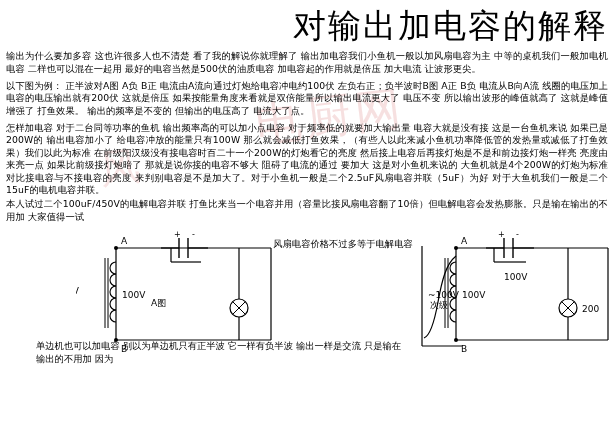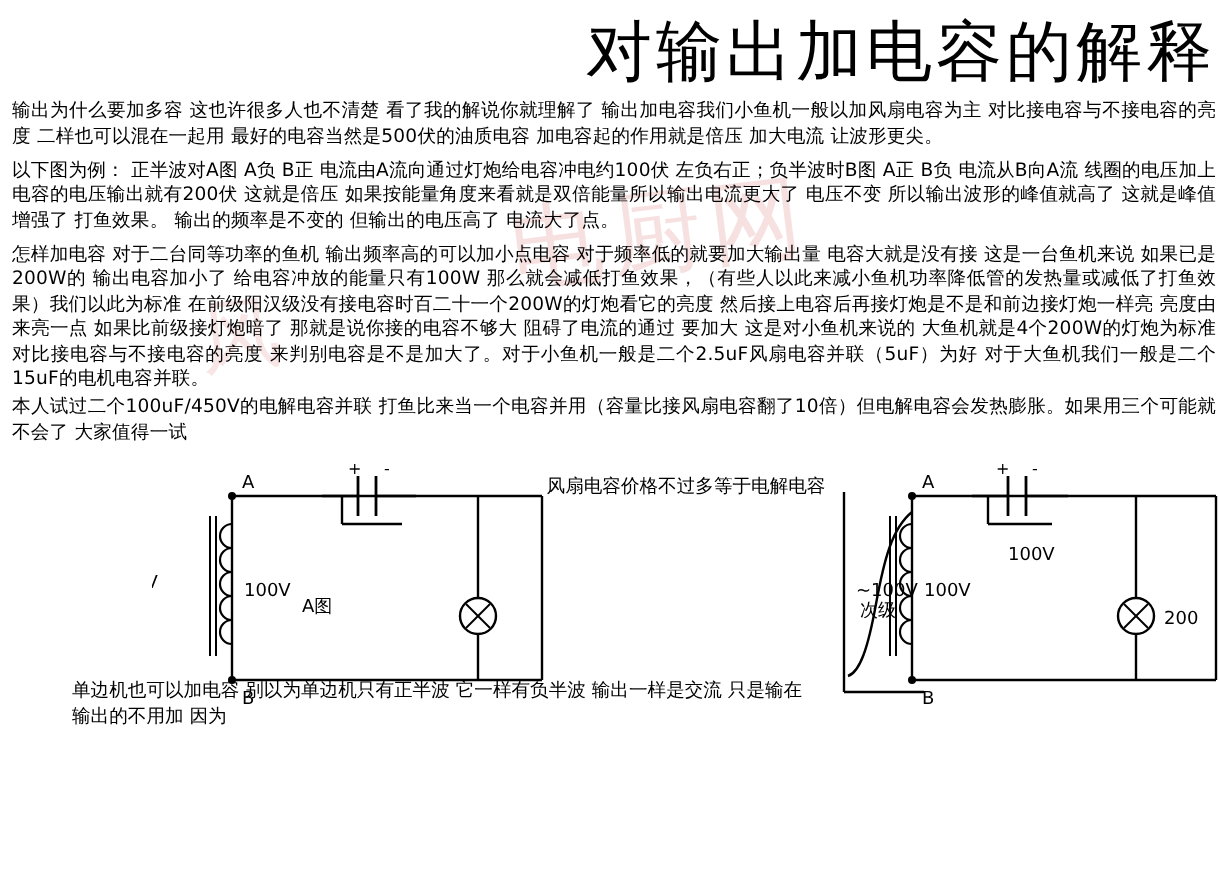--- a/index.html
+++ b/index.html
@@ -91,26 +91,26 @@
 <body>
 
 <div id="page">
 
   <div class="watermark">电厨网</div>
   <div class="watermark2">风</div>
 
   <div class="text-body">
     <div class="title">对输出加电容的解释</div>
 
-    <div class="para">输出为什么要加多容 这也许很多人也不清楚 看了我的解说你就理解了 输出加电容我们小鱼机一般以加风扇电容为主 对比接电容与不接电容的亮度 二样也可以混在一起用 最好的电容当然是500伏的油质电容 加电容起的作用就是倍压 加大电流 让波形更尖。</div>
+    <div class="para">输出为什么要加多容 这也许很多人也不清楚 看了我的解说你就理解了 输出加电容我们小鱼机一般以加风扇电容为主 中等的桌机我们一般加电机电容 二样也可以混在一起用 最好的电容当然是500伏的油质电容 加电容起的作用就是倍压 加大电流 让波形更尖。</div>
     <div class="spacer"></div>
     <div class="para">以下图为例： 正半波对A图 A负 B正 电流由A流向通过灯炮给电容冲电约100伏 左负右正；负半波时B图 A正 B负 电流从B向A流 线圈的电压加上电容的电压输出就有200伏 这就是倍压 如果按能量角度来看就是双倍能量所以输出电流更大了 电压不变 所以输出波形的峰值就高了 这就是峰值增强了 打鱼效果。   输出的频率是不变的 但输出的电压高了 电流大了点。</div>
     <div class="spacer"></div>
     <div class="para">怎样加电容 对于二台同等功率的鱼机 输出频率高的可以加小点电容 对于频率低的就要加大输出量 电容大就是没有接 这是一台鱼机来说 如果已是200W的 输出电容加小了 给电容冲放的能量只有100W 那么就会减低打鱼效果，（有些人以此来减小鱼机功率降低管的发热量或减低了打鱼效果）我们以此为标准 在前级阳汉级没有接电容时百二十一个200W的灯炮看它的亮度 然后接上电容后再接灯炮是不是和前边接灯炮一样亮 亮度由来亮一点 如果比前级接灯炮暗了 那就是说你接的电容不够大 阻碍了电流的通过 要加大 这是对小鱼机来说的 大鱼机就是4个200W的灯炮为标准 对比接电容与不接电容的亮度 来判别电容是不是加大了。对于小鱼机一般是二个2.5uF风扇电容并联（5uF）为好 对于大鱼机我们一般是二个15uF的电机电容并联。</div>
-    <div class="para">本人试过二个100uF/450V的电解电容并联 打鱼比来当一个电容并用（容量比接风扇电容翻了10倍）但电解电容会发热膨胀。如果用三个可能就不会了 大家值得一试</div>
+    <div class="para">本人试过二个100uF/450V的电解电容并联 打鱼比来当一个电容并用（容量比接风扇电容翻了10倍）但电解电容会发热膨胀。只是输在输出的不用加 大家值得一试</div>
   </div>
 
   <div class="figs">
 
     <div class="fig figA">
       <svg width="200" height="128" viewBox="0 0 200 128">
 
         <polyline points="40,20 195,20" stroke="#000" fill="none" stroke-width="1.2"></polyline>
         <polyline points="40,112 195,112" stroke="#000" fill="none" stroke-width="1.2"></polyline>
         <polyline points="195,20 195,112" stroke="#000" fill="none" stroke-width="1.2"></polyline>

